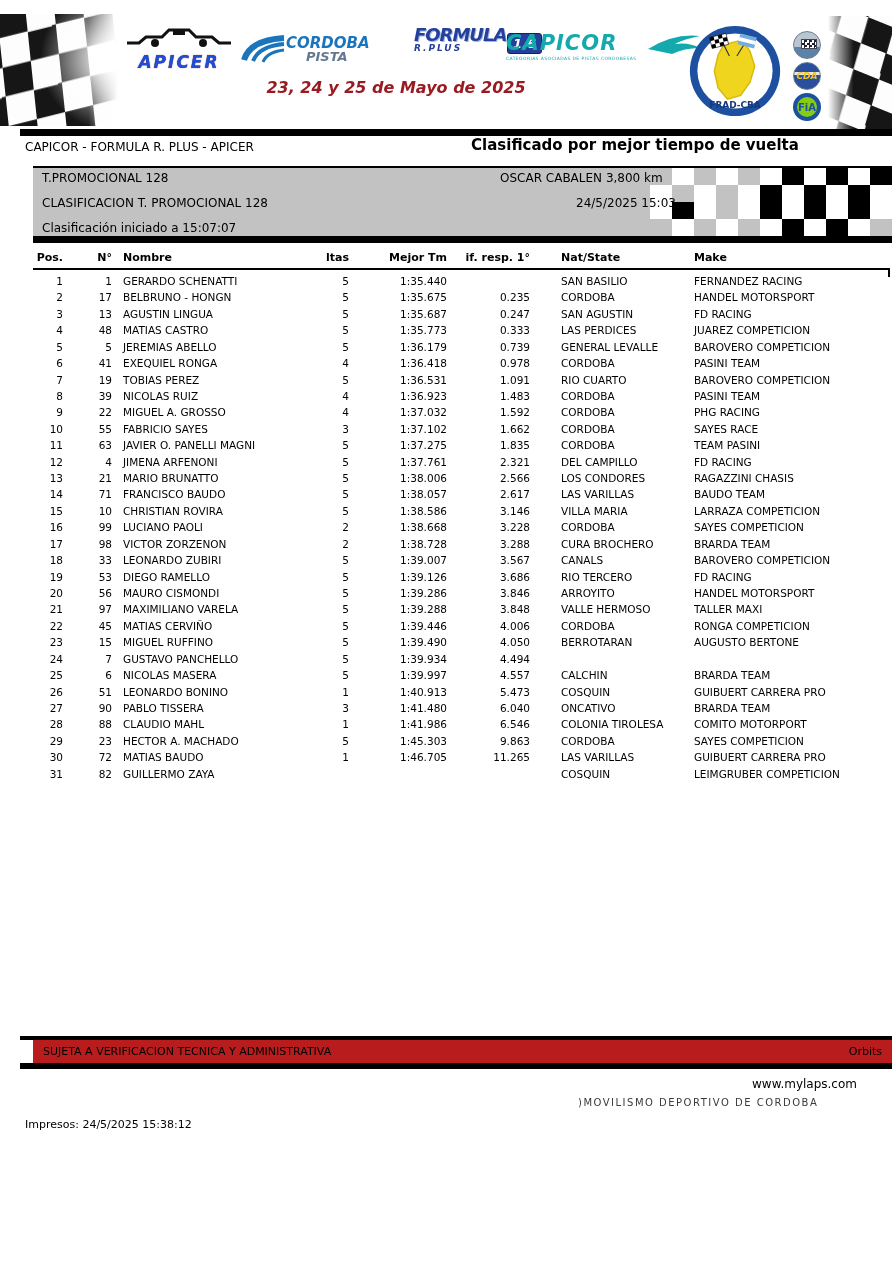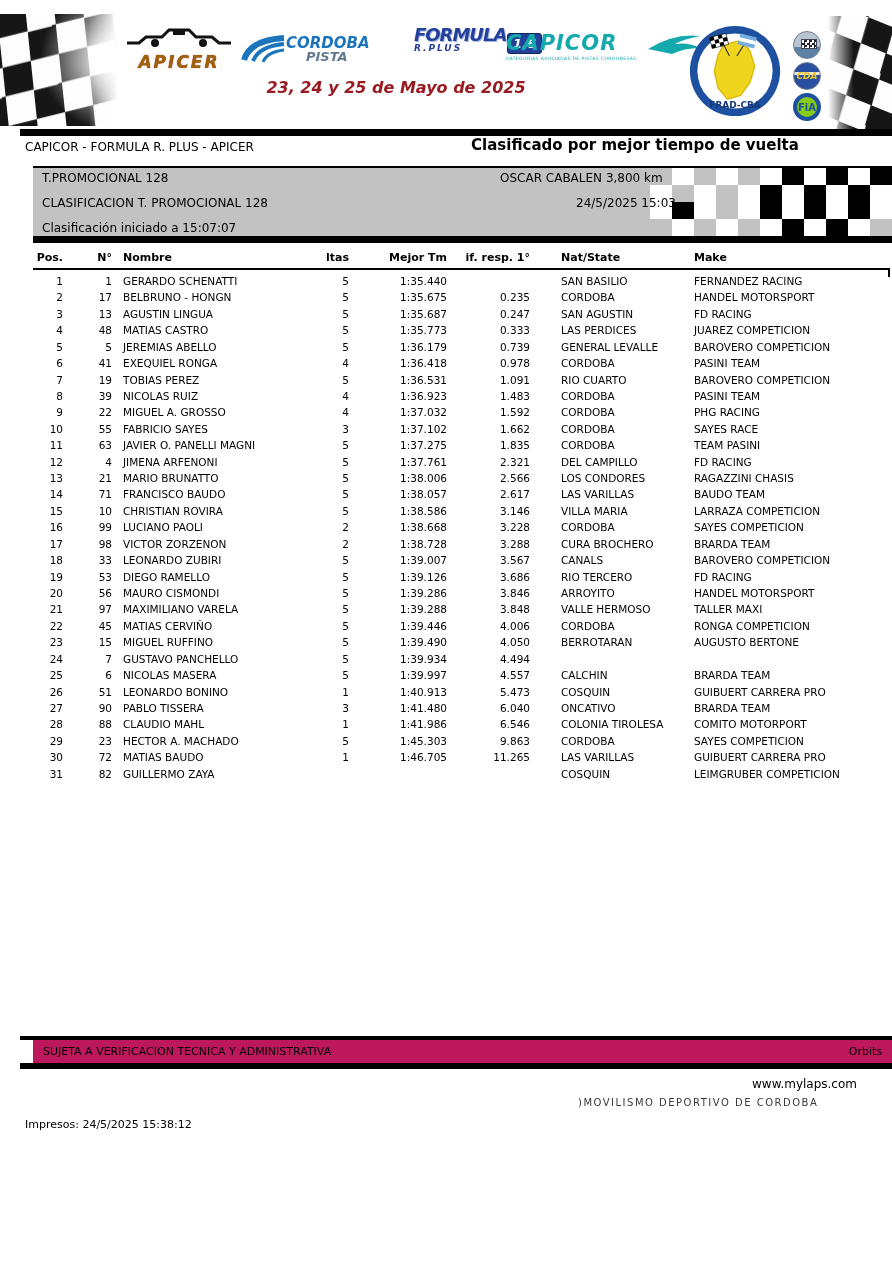--- a/index.html
+++ b/index.html
@@ -17,21 +17,21 @@
                 linear-gradient(to right, rgba(255,255,255,0) 75%, #fff 100%);}
   .flag-right{right:0;top:16px;width:64px;height:114px;overflow:hidden;}
   .flag-right::before{content:"";position:absolute;left:-30px;top:-18px;width:160px;height:160px;
      background:repeating-conic-gradient(#161616 0% 25%, #fdfdfd 0% 50%);background-size:54px 54px;
      transform:rotate(16deg) skewY(6deg);filter:blur(.4px);}
   .flag-right::after{content:"";position:absolute;inset:0;
      background:linear-gradient(to left, rgba(255,255,255,0) 60%, #fff 100%);}
 
   
   .logo-apicer{left:118px;top:28px;width:122px;text-align:center;}
-  .logo-apicer .word{color:#a16207;font-weight:bold;font-style:italic;font-size:17px;letter-spacing:2px;
+  .logo-apicer .word{color:#1d4ed8;font-weight:bold;font-style:italic;font-size:17px;letter-spacing:2px;
       text-shadow:0 0 1px #7a0d12;}
   .logo-cordoba{left:240px;top:32px;width:122px;}
   .logo-cordoba svg{position:absolute;left:0;top:2px;}
   .logo-cordoba .l1{position:absolute;left:46px;top:2px;color:#1b75bc;font-weight:bold;font-style:italic;font-size:15px;}
   .logo-cordoba .l2{position:absolute;left:66px;top:17px;color:#64788f;font-weight:bold;font-style:italic;font-size:13px;}
   .logo-formula{left:366px;top:24px;width:112px;margin-left:48px;}
   .logo-formula .l1{color:#24409a;font-weight:bold;font-style:italic;font-size:18px;letter-spacing:-1px;
       text-shadow:1px 1px 0 #9db3e0;}
   .logo-formula .l2{color:#24409a;font-weight:bold;font-style:italic;font-size:9px;letter-spacing:2px;margin-top:-2px;}
   .logo-formula .badge{position:absolute;right:-16px;top:9px;background:#24409a;color:#fff;font-weight:bold;
@@ -78,21 +78,21 @@
   .c-num {width:49px;text-align:right;}
   .c-name{width:161px;text-align:left;padding-left:11px;}
   .c-laps{width:76px;text-align:right;}
   .c-best{width:98px;text-align:right;}
   .c-diff{width:83px;text-align:right;}
   .c-nat {width:162px;text-align:left;padding-left:31px;}
   .c-make{width:198px;text-align:left;padding-left:2px;}
 
   
   .foot-line-top{left:20px;top:1036px;width:872px;height:4px;background:#000;}
-  .foot-gray{left:33px;top:1040px;width:859px;height:23px;background:#be185d;display:flex;
+  .foot-gray{left:33px;top:1040px;width:859px;height:23px;background:#b91c1c;display:flex;
      align-items:center;justify-content:space-between;font-size:11px;padding:0 10px;box-sizing:border-box;}
   .foot-line-bottom{left:20px;top:1063px;width:872px;height:6px;background:#000;}
   .website{right:35px;top:1077px;font-size:12px;}
   .org{left:578px;top:1097px;font-size:10px;letter-spacing:1.5px;color:#3a3a3a;}
   .printed{left:25px;top:1118px;font-size:11px;}
 </style>
 </head>
 <body>
 
 <div class="page">

